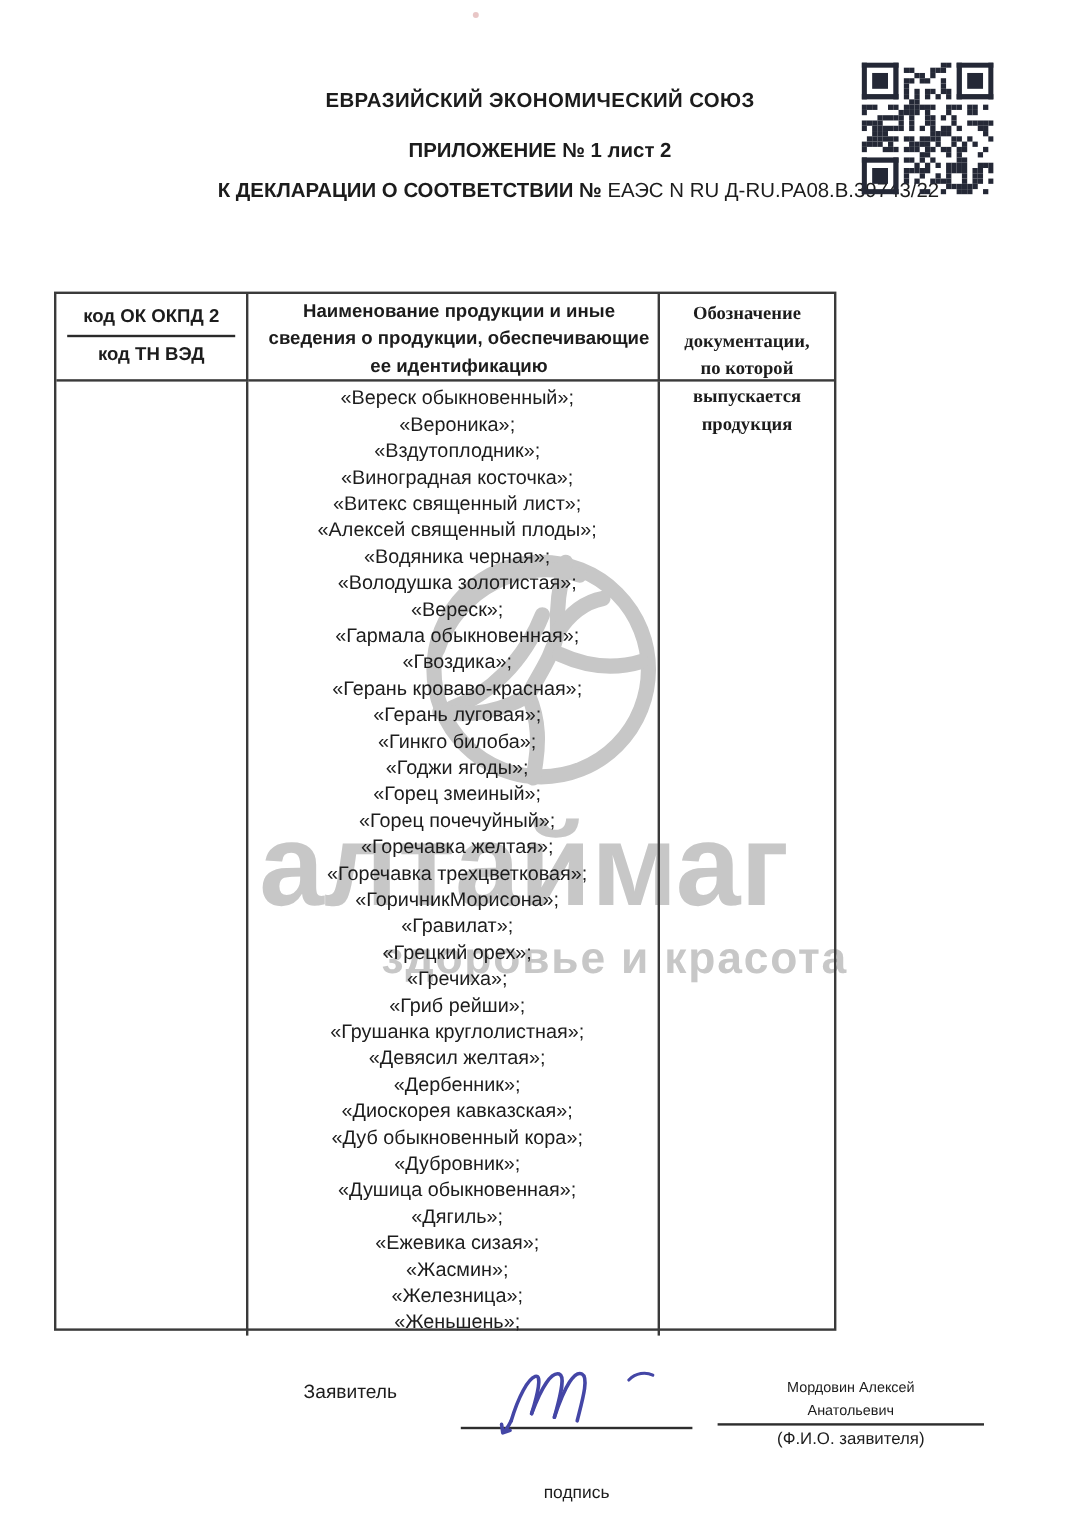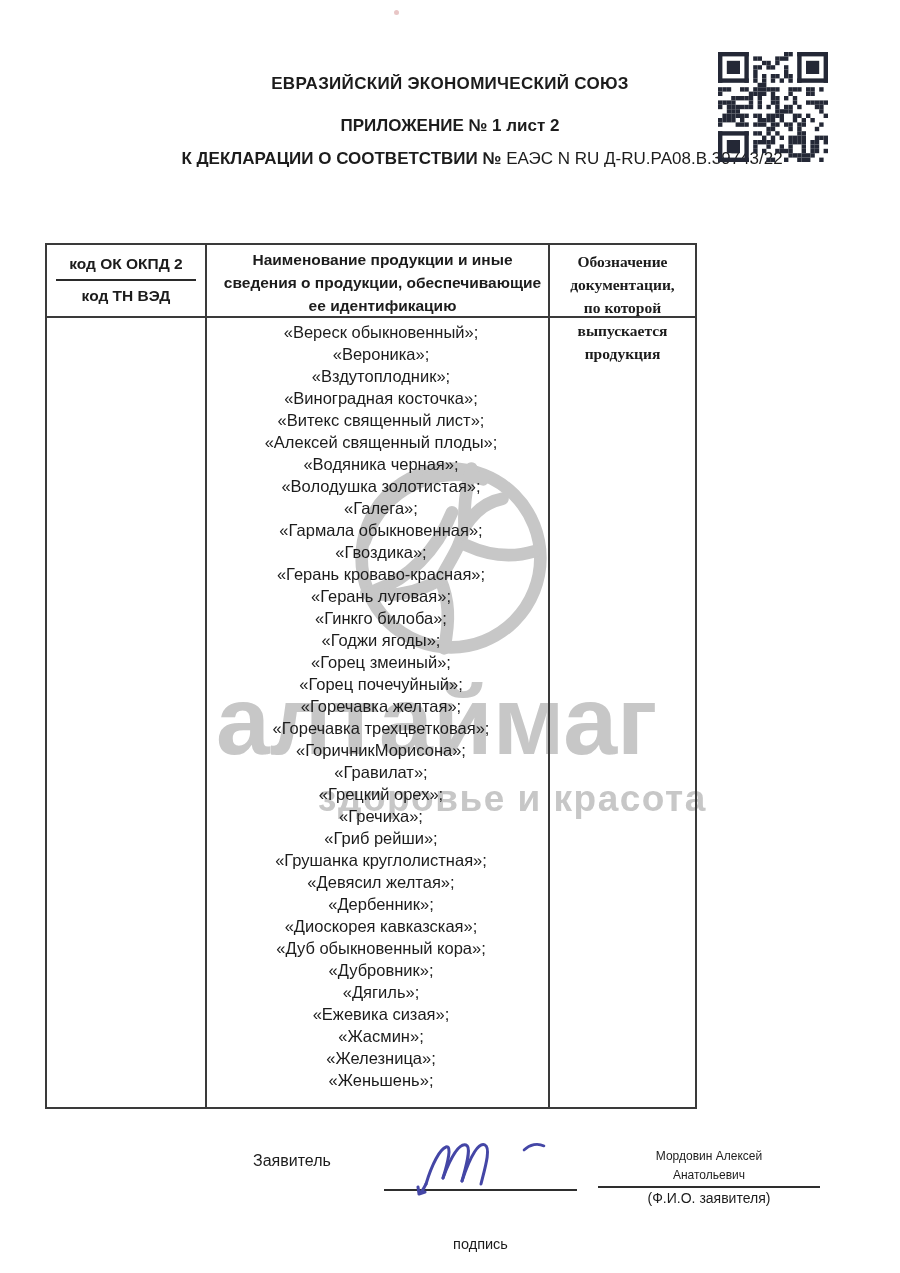--- a/index.html
+++ b/index.html
@@ -312,21 +312,21 @@
     <div class="cell"></div>
     <div class="cell products">
         <div class="product-line">«Вереск обыкновенный»;</div>
         <div class="product-line">«Вероника»;</div>
         <div class="product-line">«Вздутоплодник»;</div>
         <div class="product-line">«Виноградная косточка»;</div>
         <div class="product-line">«Витекс священный лист»;</div>
         <div class="product-line">«Алексей священный плоды»;</div>
         <div class="product-line">«Водяника черная»;</div>
         <div class="product-line">«Володушка золотистая»;</div>
-        <div class="product-line">«Галега»;</div>
+        <div class="product-line">«Вереск»;</div>
         <div class="product-line">«Гармала обыкновенная»;</div>
         <div class="product-line">«Гвоздика»;</div>
         <div class="product-line">«Герань кроваво-красная»;</div>
         <div class="product-line">«Герань луговая»;</div>
         <div class="product-line">«Гинкго билоба»;</div>
         <div class="product-line">«Годжи ягоды»;</div>
         <div class="product-line">«Горец змеиный»;</div>
         <div class="product-line">«Горец почечуйный»;</div>
         <div class="product-line">«Горечавка желтая»;</div>
         <div class="product-line">«Горечавка трехцветковая»;</div>
@@ -334,20 +334,21 @@
         <div class="product-line">«Гравилат»;</div>
         <div class="product-line">«Грецкий орех»;</div>
         <div class="product-line">«Гречиха»;</div>
         <div class="product-line">«Гриб рейши»;</div>
         <div class="product-line">«Грушанка круглолистная»;</div>
         <div class="product-line">«Девясил желтая»;</div>
         <div class="product-line">«Дербенник»;</div>
         <div class="product-line">«Диоскорея кавказская»;</div>
         <div class="product-line">«Дуб обыкновенный кора»;</div>
         <div class="product-line">«Дубровник»;</div>
+        <div class="product-line">«Душица обыкновенная»;</div>
         <div class="product-line">«Дягиль»;</div>
         <div class="product-line">«Ежевика сизая»;</div>
         <div class="product-line">«Жасмин»;</div>
         <div class="product-line">«Железница»;</div>
         <div class="product-line">«Женьшень»;</div>
       </div>
     <div class="cell last"></div>
   </div>
 
   <div class="ft-label">Заявитель</div>

